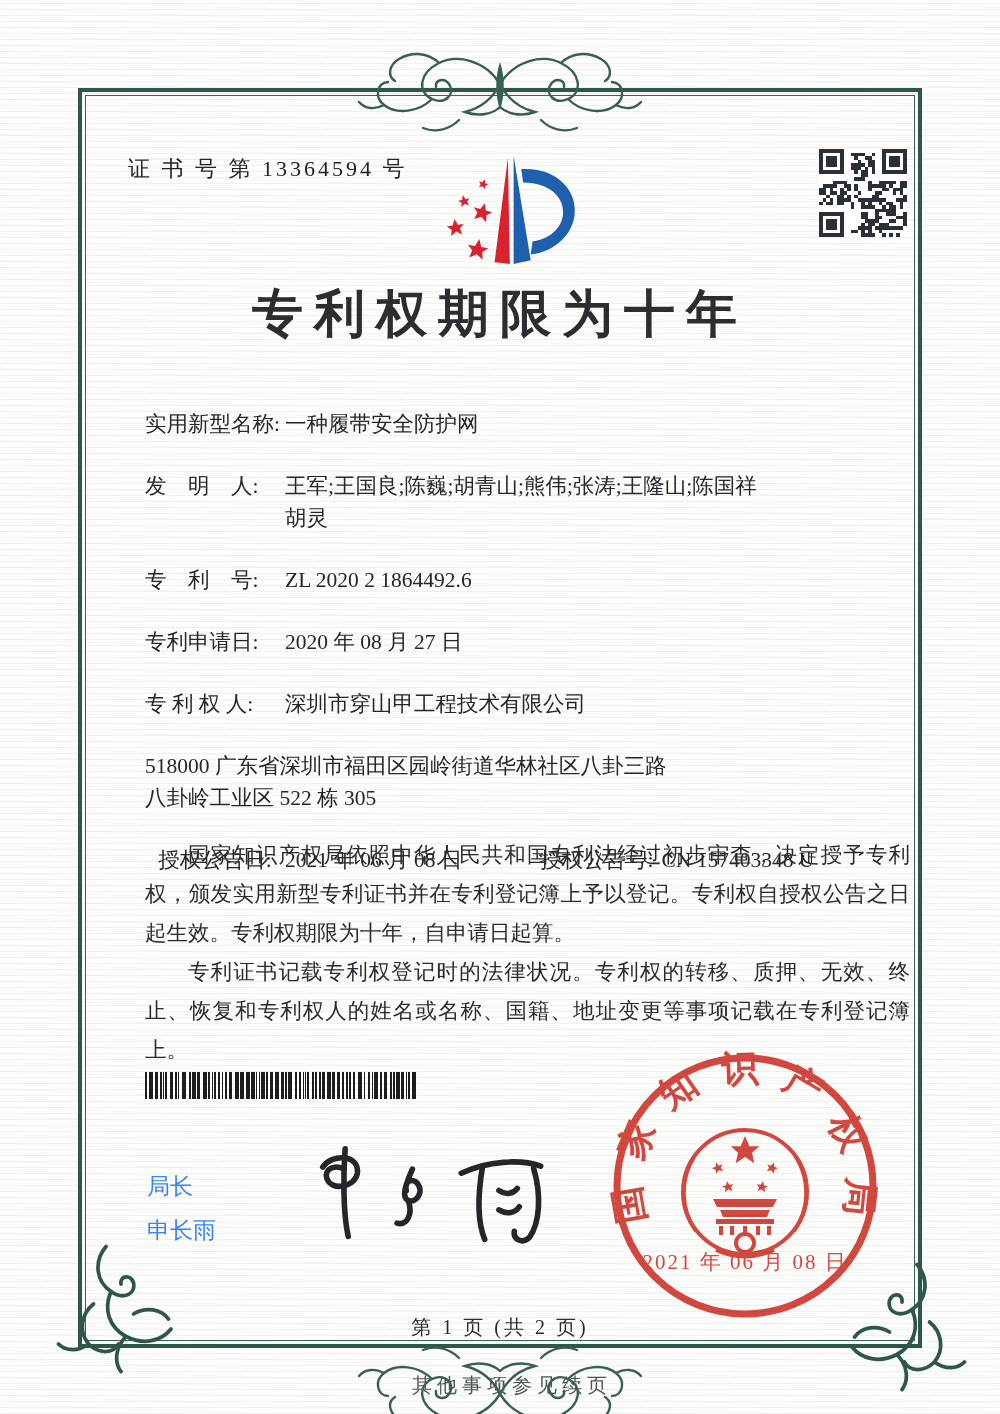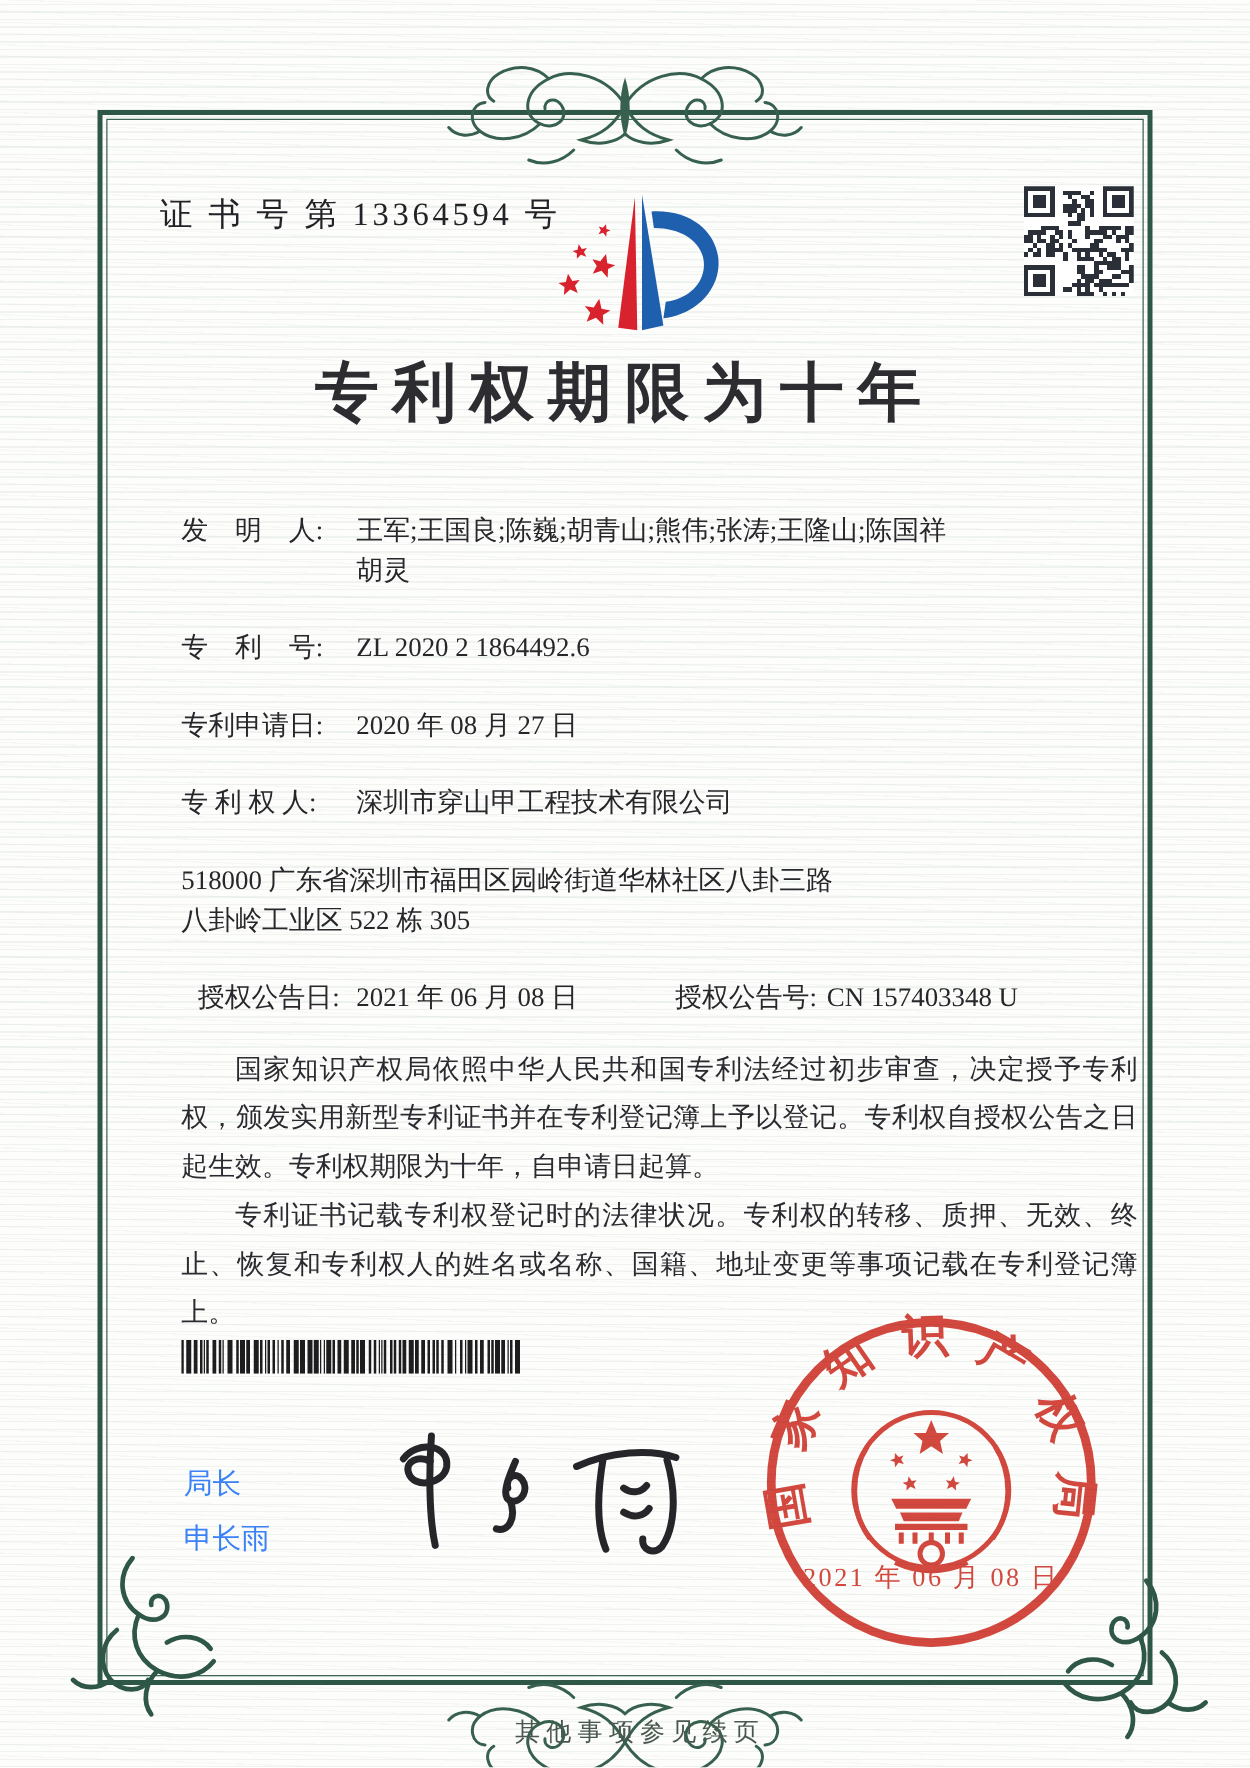--- a/index.html
+++ b/index.html
@@ -29,21 +29,21 @@
   }
 
   .orn { position:absolute; pointer-events:none; }
   .orn-top { left:50%; top:50px; transform:translateX(-50%); }
   .orn-bottom { left:50%; top:1330px; transform:translateX(-50%) scaleY(-1); }
   .orn-bl { left:56px; top:1244px; }
   .orn-br { left:842px; top:1262px; transform:scaleX(-1); }
 
   .cert-no {
     position:absolute; left:128px; top:154px;
-    font-size:26px; letter-spacing:3px; color:#222227;
+    font-size:22px; letter-spacing:3px; color:#222227;
   }
 
   .logo { position:absolute; left:430px; top:140px; width:152px; height:138px; }
   .qr   { position:absolute; left:819px; top:149px; width:88px; height:88px; }
 
   .title {
     position:absolute; left:0; right:0; top:280px; text-align:center;
     font-size:51px; font-weight:bold; letter-spacing:11px;
     color:#2c2c31; font-family:"Liberation Serif", serif;
   }
@@ -344,20 +344,24 @@
           <rect x="20" y="24" width="1" height="1"></rect>
           <rect x="22" y="24" width="1" height="1"></rect>
         </g>
     </g>
   </svg>
 
   <div class="title">专利权期限为十年</div>
 
   <div class="fields">
     <div class="frow">
+      <span class="flabel">实用新型名称:</span>
+      <span class="fvalue">一种履带安全防护网</span>
+    </div>
+    <div class="frow">
       <span class="flabel">发　明　人:</span>
       <span class="fvalue">
         <span style="display:block">王军;王国良;陈巍;胡青山;熊伟;张涛;王隆山;陈国祥</span>
         <span style="display:block">胡灵</span>
       </span>
     </div>
     <div class="frow">
       <span class="flabel">专　利　号:</span>
       <span class="fvalue">ZL 2020 2 1864492.6</span>
     </div>
@@ -509,15 +513,16 @@
       <rect x="110" y="172" width="58" height="5"></rect>
       <rect x="113" y="179" width="4" height="9"></rect>
       <rect x="124" y="179" width="4" height="9"></rect>
       <rect x="137" y="179" width="4" height="9"></rect>
       <rect x="150" y="179" width="4" height="9"></rect>
       <rect x="161" y="179" width="4" height="9"></rect>
     </g>
     <text x="139" y="222" text-anchor="middle" font-size="21" fill="#d23b31" letter-spacing="2" font-family="Liberation Serif, serif">2021 年 06 月 08 日</text>
   </svg>
 
+  <div class="page-num">第 1 页 (共 2 页)</div>
   <div class="bottom-note">其他事项参见续页</div>
 
 </div>
 
 </body></html>

